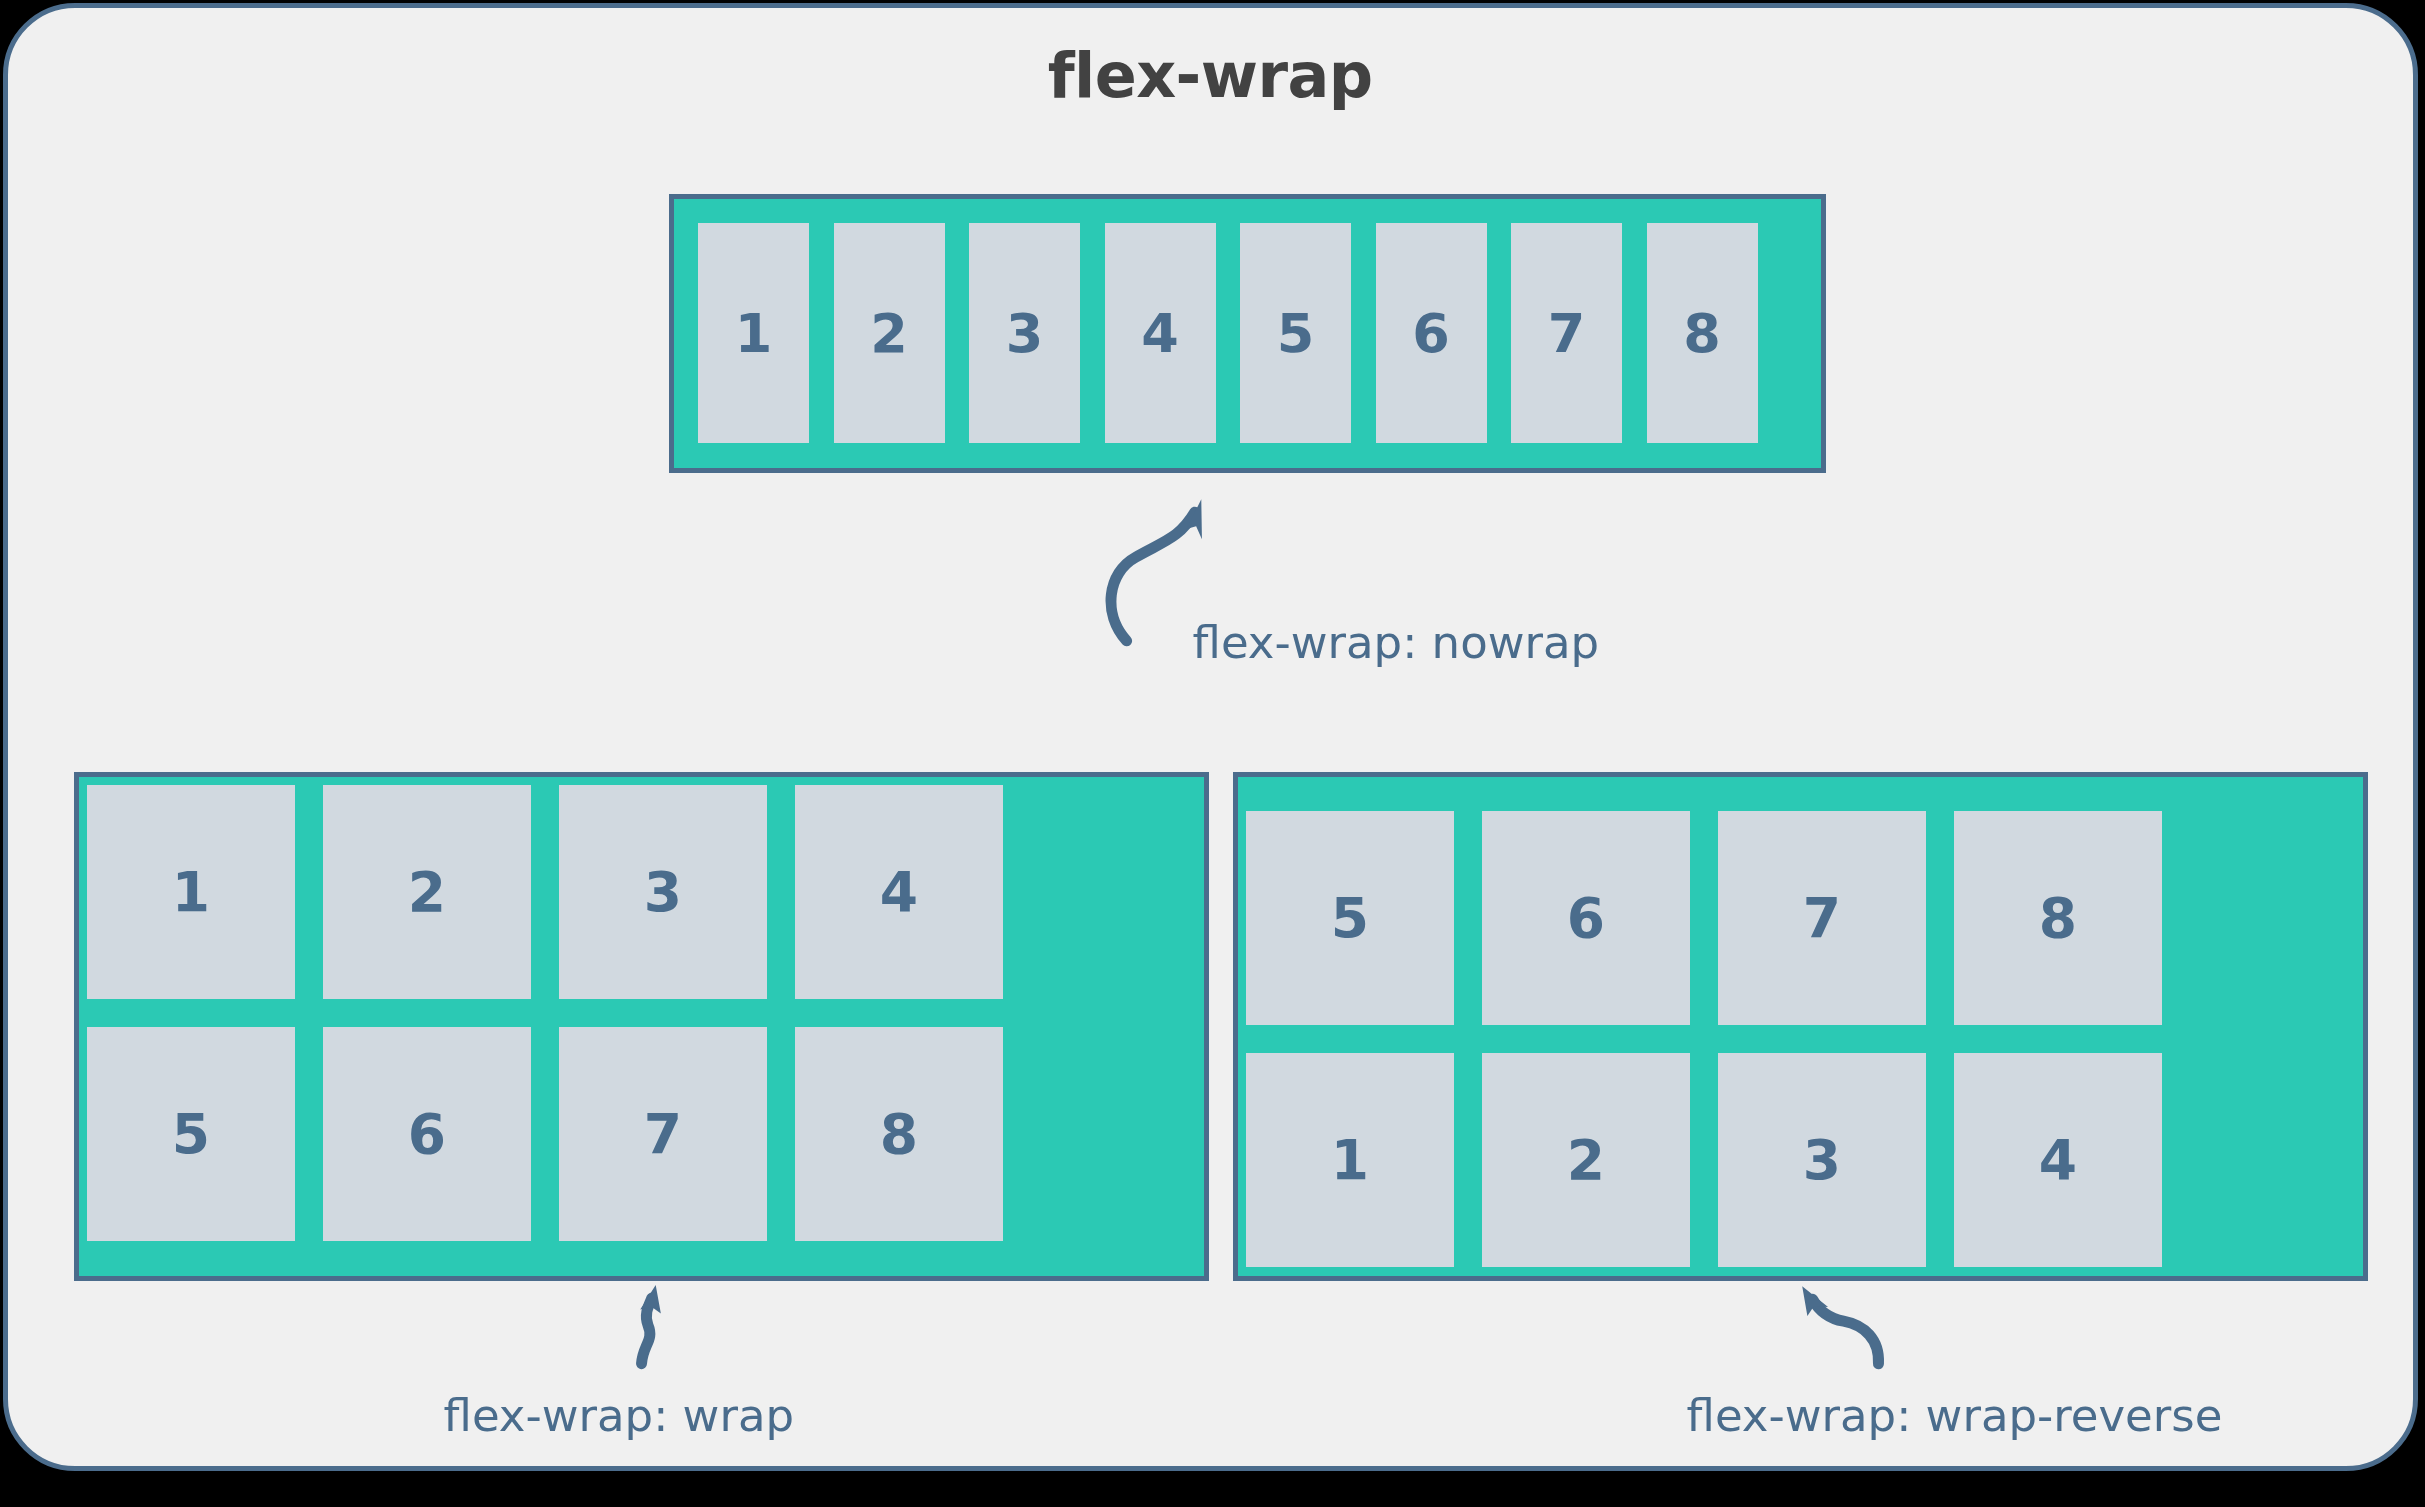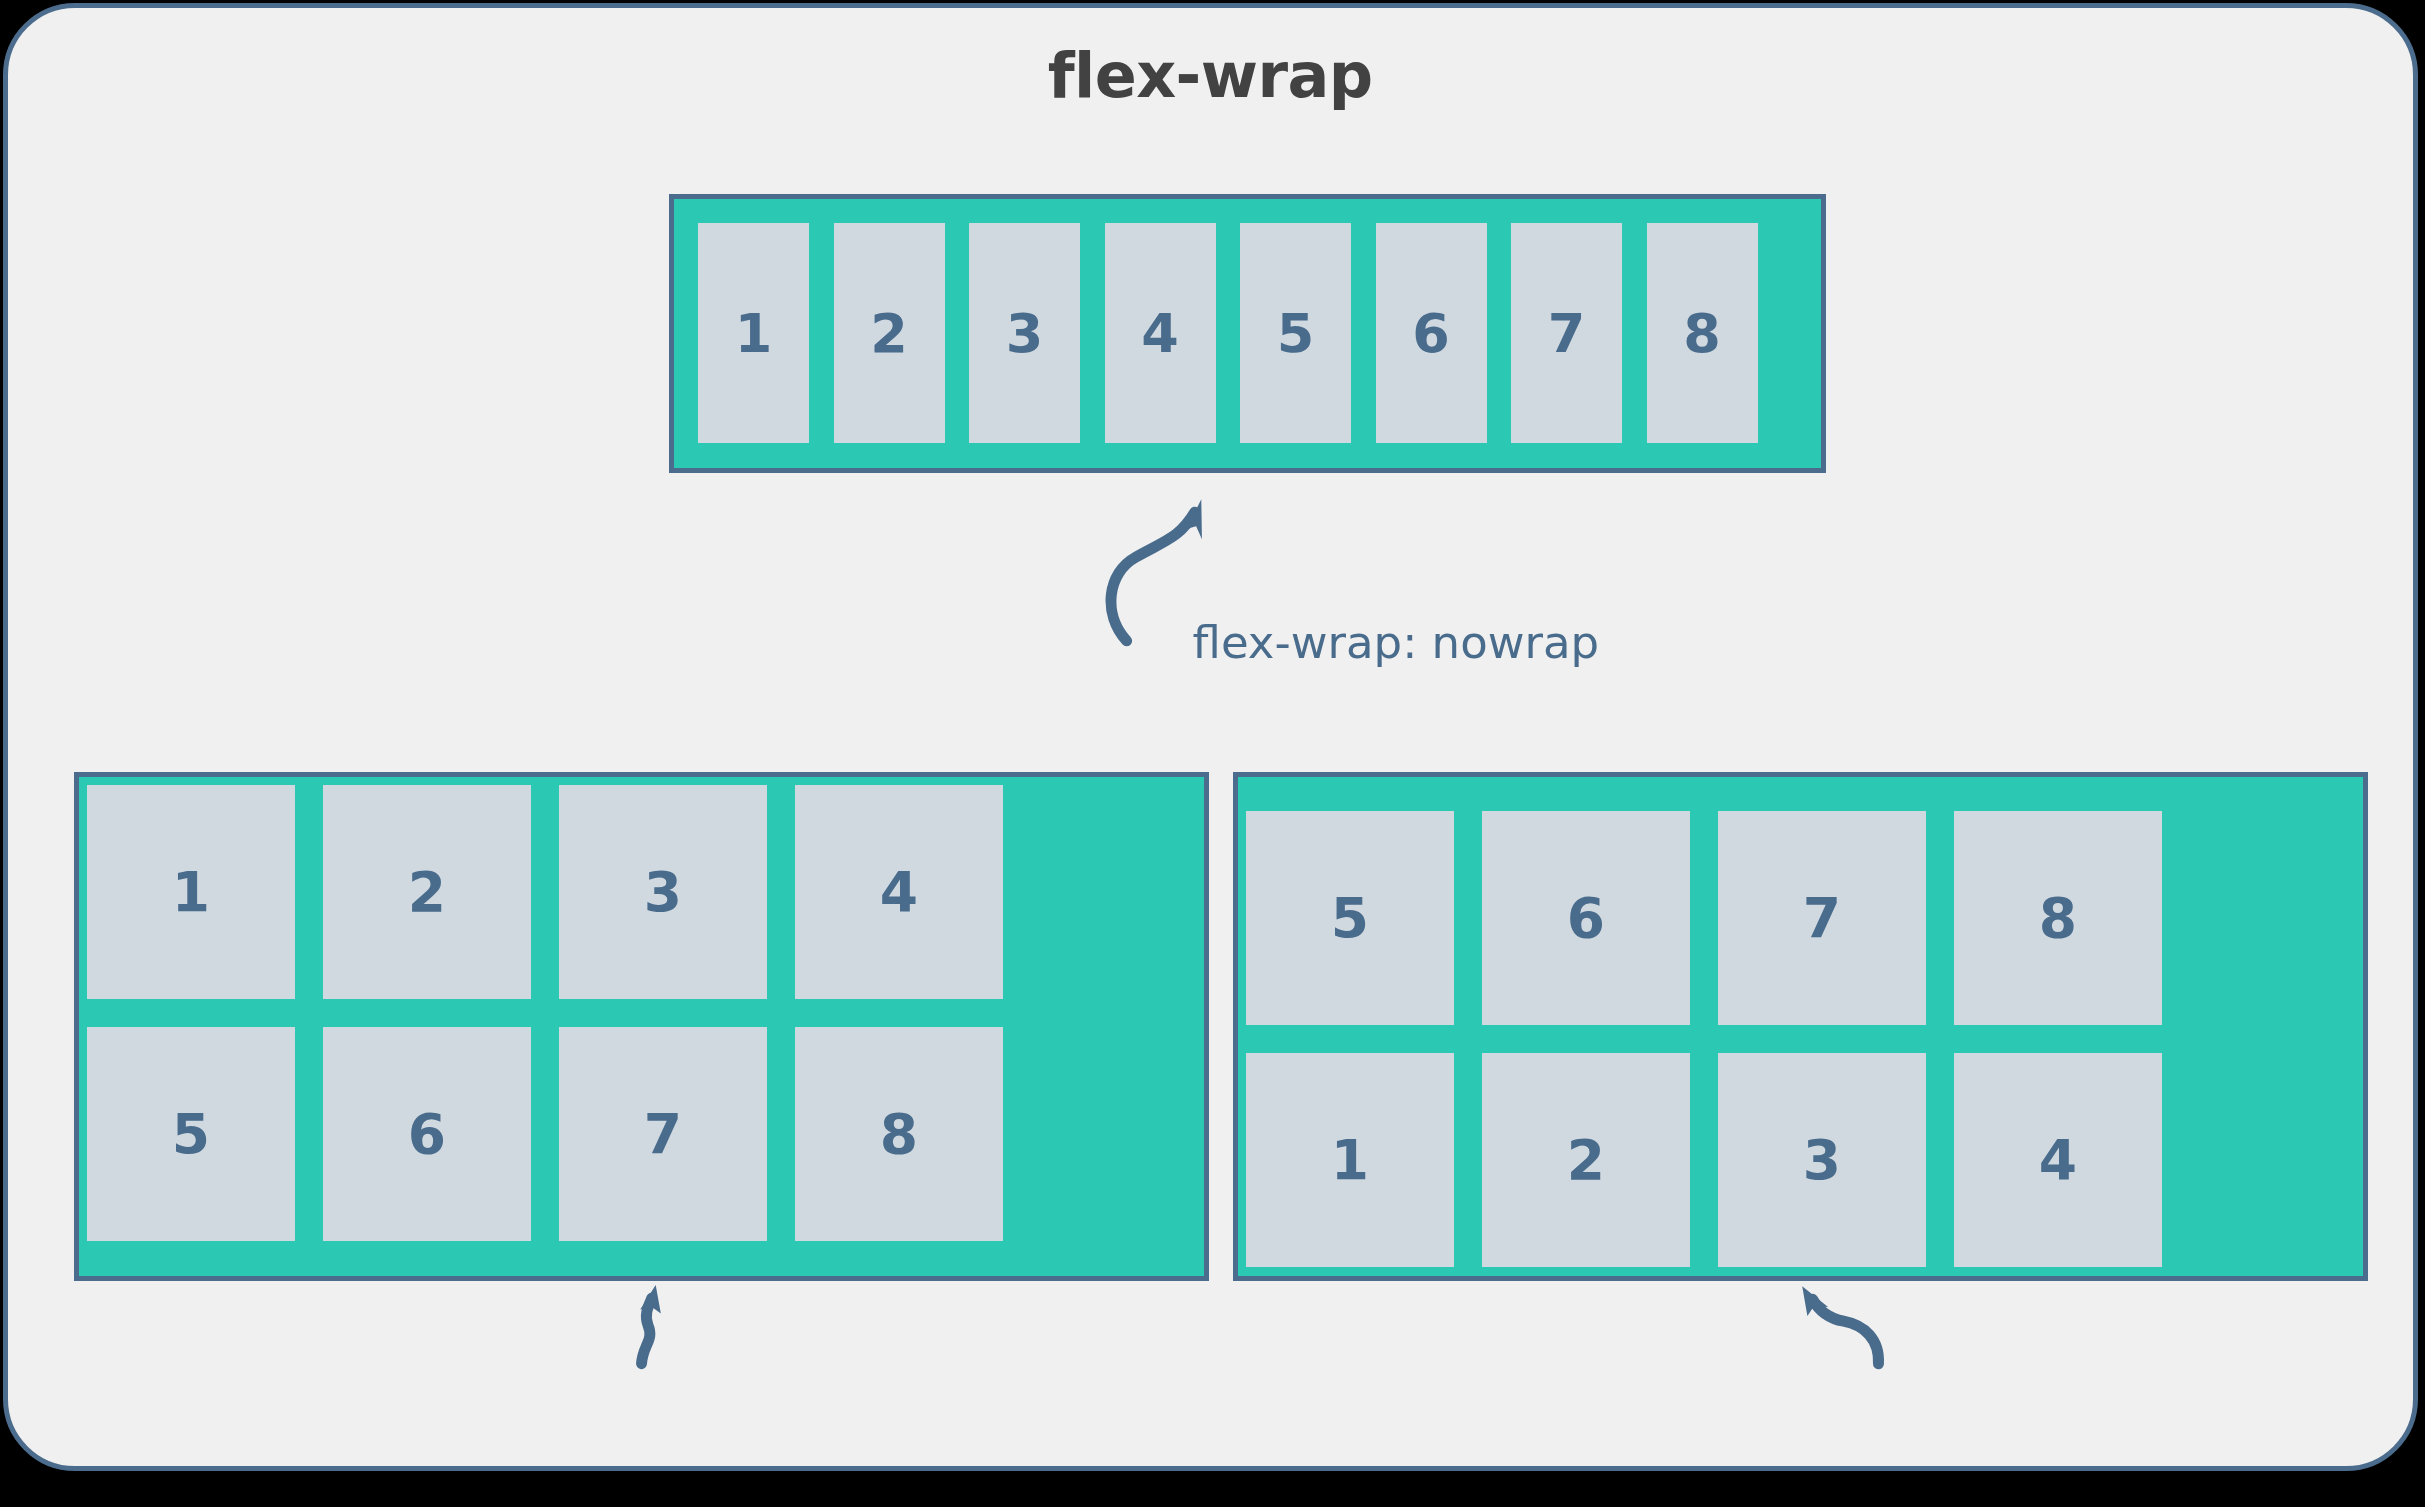--- a/index.html
+++ b/index.html
@@ -151,31 +151,33 @@
     <div class="flex-item">5</div>
     <div class="flex-item">6</div>
     <div class="flex-item">7</div>
     <div class="flex-item">8</div>
   </div>
 
   <svg class="arrow-svg" id="arrow-wrap" width="116" height="84" viewBox="0 0 180 130">
     <path d="M 52 122 C 54 92, 72 86, 62 62 C 56 46, 62 34, 68 20" stroke="#4A6C8C" stroke-width="17" fill="none" stroke-linecap="round"></path>
     <path d="M 74 0 L 50 38 L 68 34 L 82 44 Z" fill="#4A6C8C"></path>
   </svg>
+  <div class="annotation-label" id="label-wrap">flex-wrap: wrap</div>
 
   <div class="flex-container" id="container-wrap-reverse">
     <div class="flex-item">1</div>
     <div class="flex-item">2</div>
     <div class="flex-item">3</div>
     <div class="flex-item">4</div>
     <div class="flex-item">5</div>
     <div class="flex-item">6</div>
     <div class="flex-item">7</div>
     <div class="flex-item">8</div>
   </div>
 
   <svg class="arrow-svg" id="arrow-wrap-reverse" width="168" height="84" viewBox="0 0 260 130">
     <path d="M 140 122 C 142 84, 118 62, 86 56 C 64 52, 48 40, 38 22" stroke="#4A6C8C" stroke-width="17" fill="none" stroke-linecap="round"></path>
     <path d="M 22 2 L 30 48 L 40 33 L 62 34 Z" fill="#4A6C8C"></path>
   </svg>
+  <div class="annotation-label" id="label-wrap-reverse">flex-wrap: wrap-reverse</div>
 
 </div>
 
 
 </body></html>

